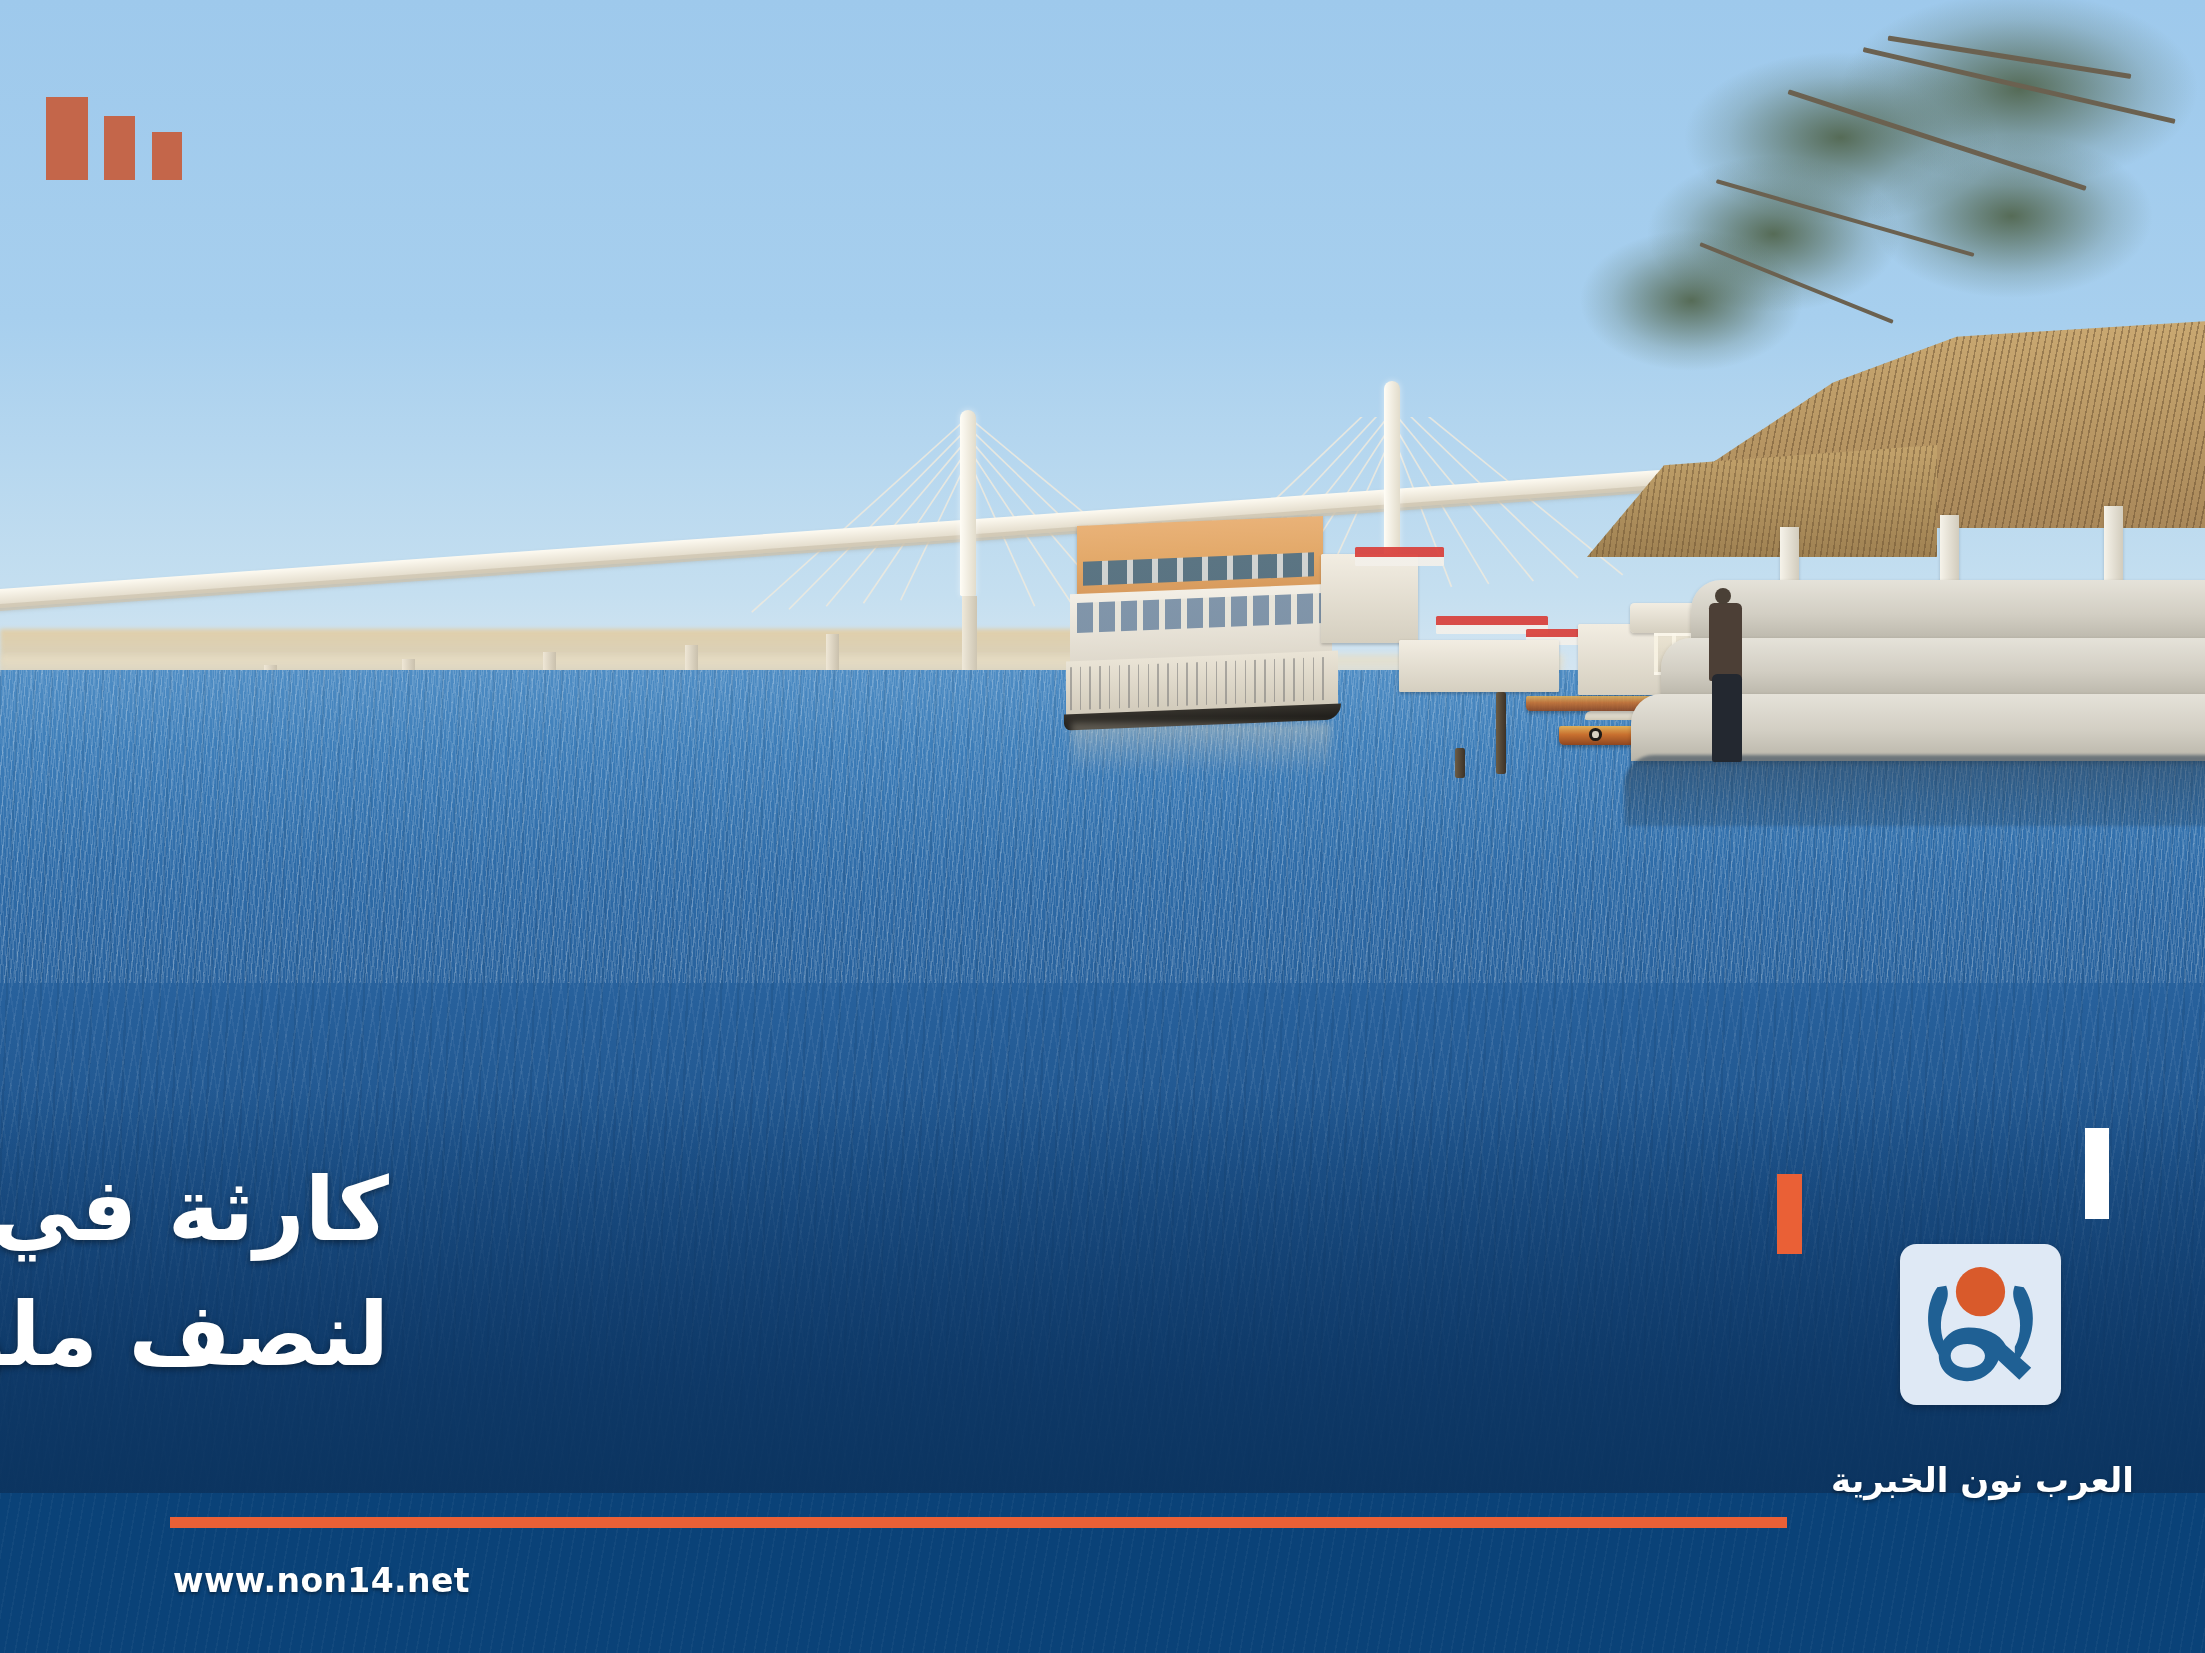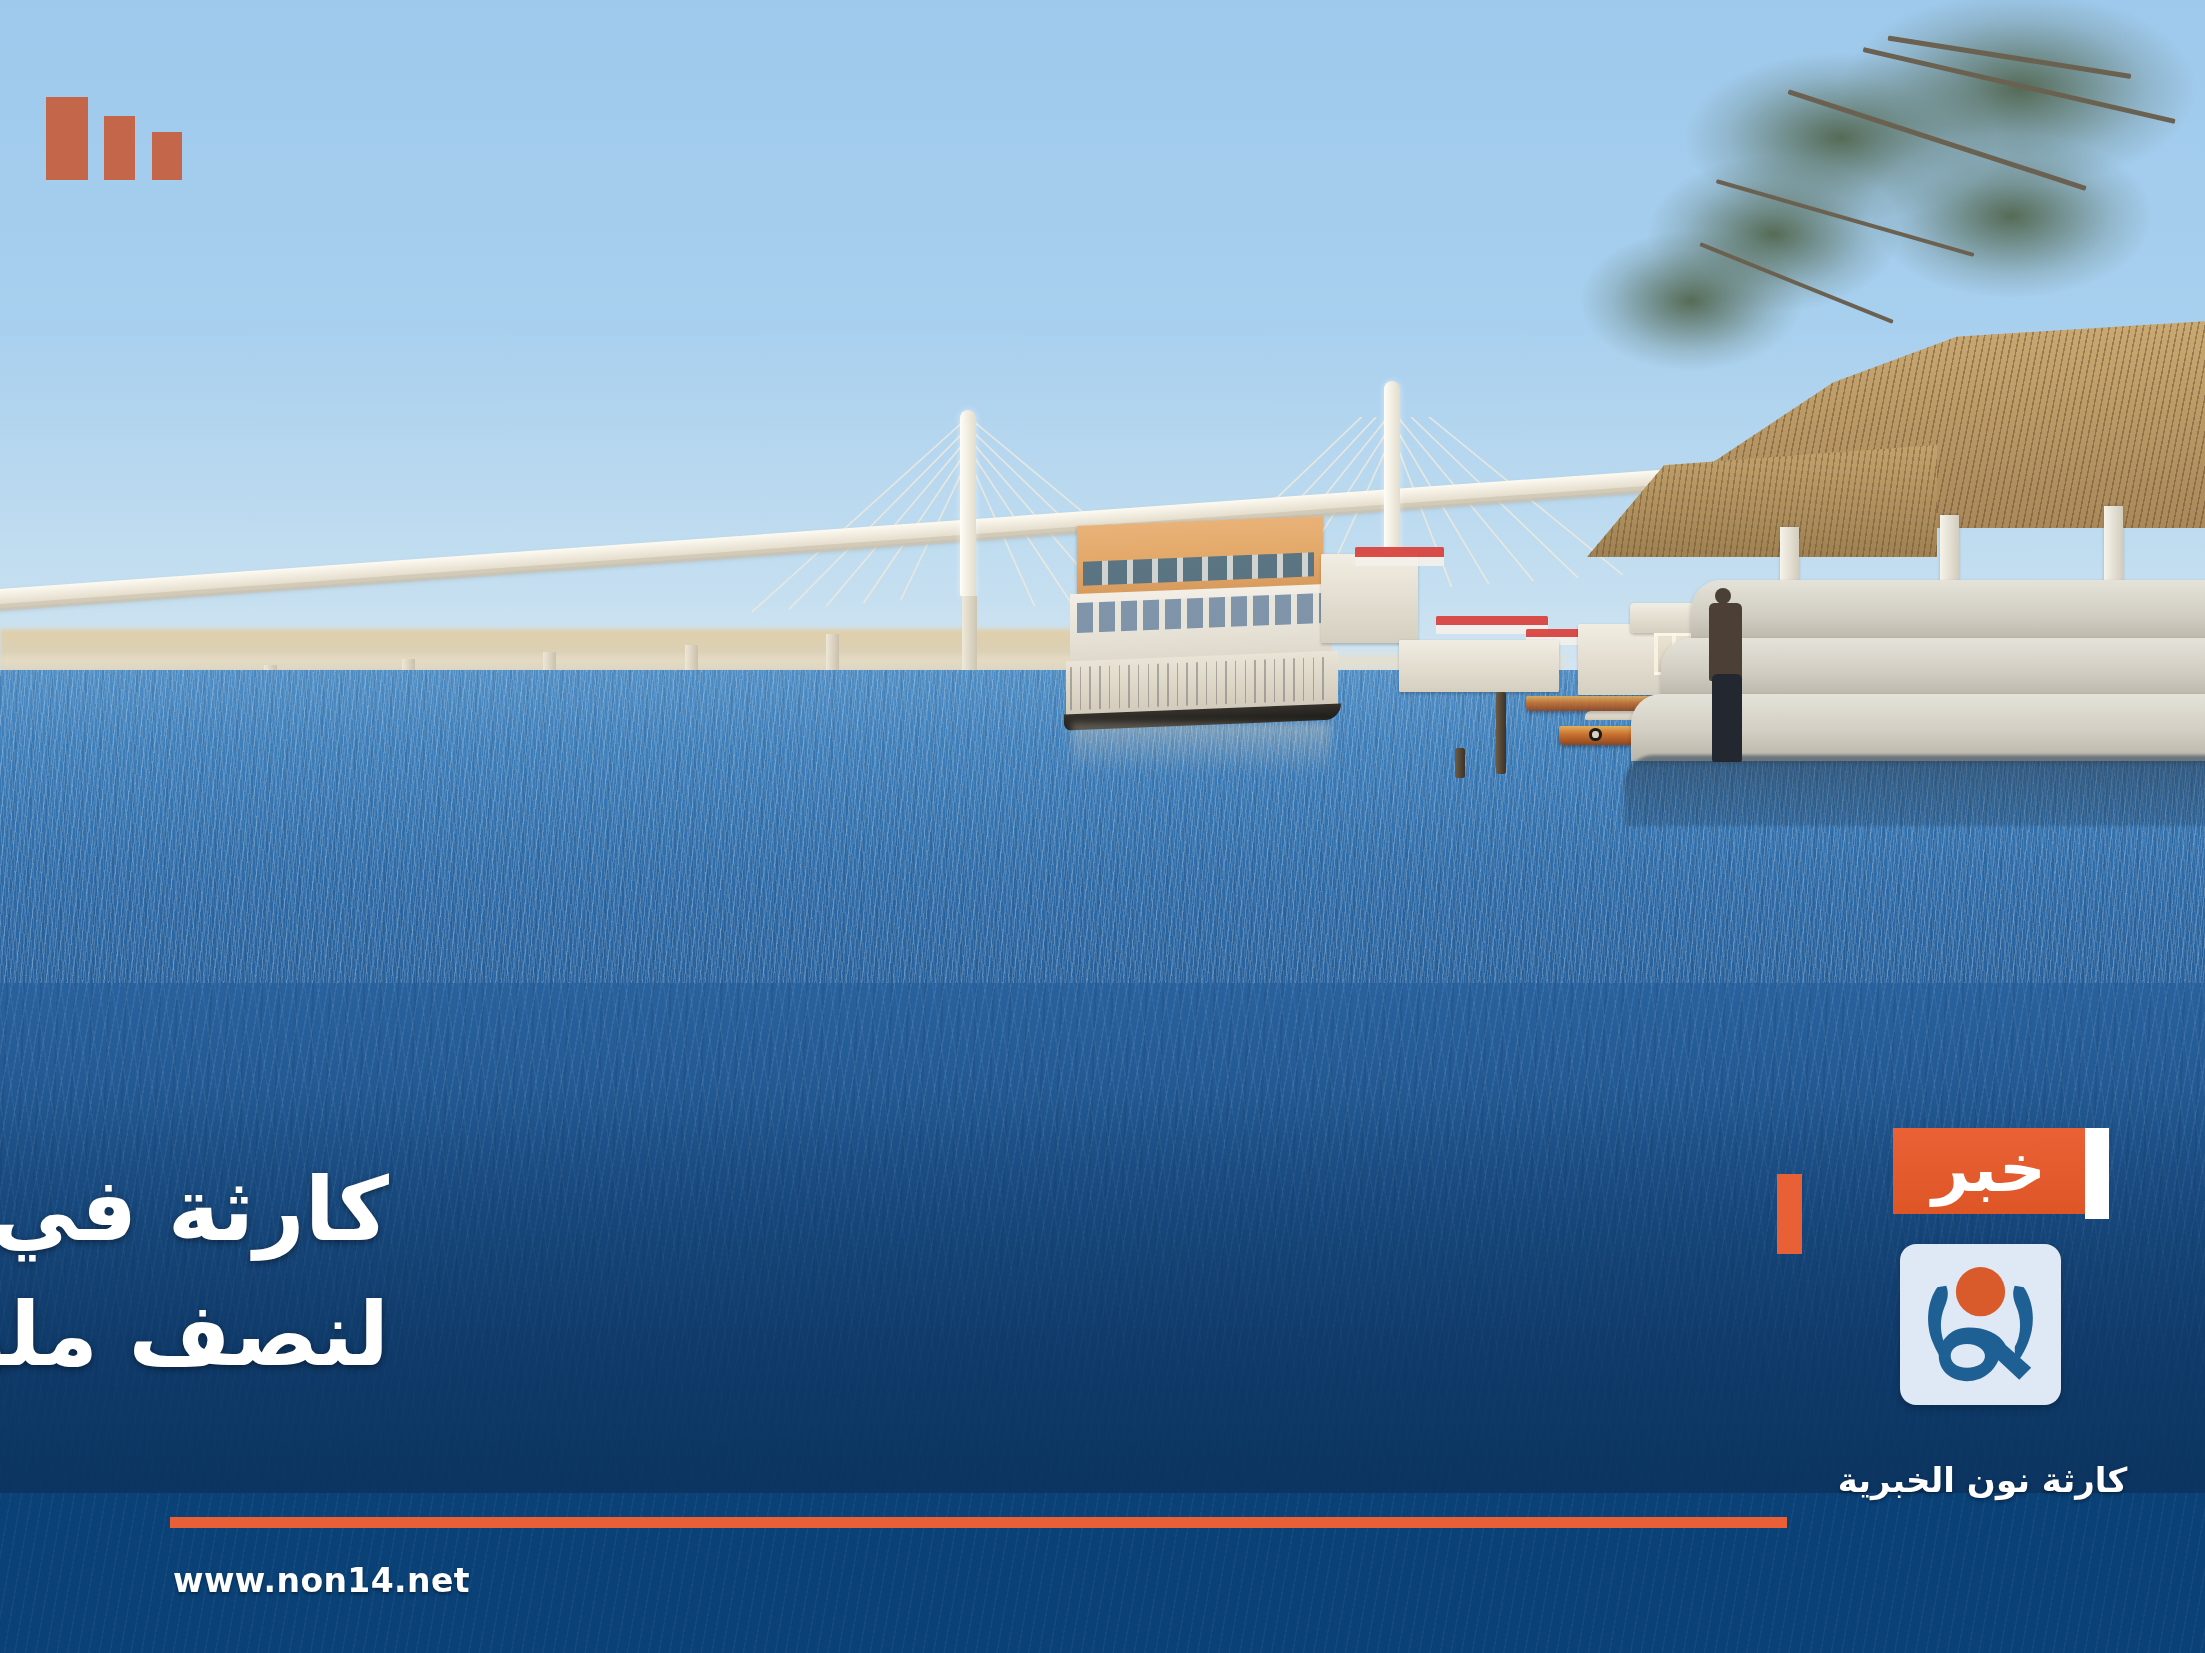--- a/index.html
+++ b/index.html
@@ -460,32 +460,29 @@
 
   <div class="headline">
     <span class="ln">كارثة في شط العرب: سيصل</span>
     <span class="ln">لنصف ملوحة مياه البحر</span>
   </div>
   <div class="headline-accent"></div>
 
   <div class="divider"></div>
   <div class="site-url">www.non14.net</div>
 
-  <div class="badge">
-    <span>خبر</span>
-  </div>
   <div class="badge-tab"></div>
 
   <div class="logo-wrap">
     <div class="logo-tile"></div>
     <svg class="logo-svg" viewBox="0 0 216 216">
       <circle cx="108" cy="64" r="33" fill="#d95a2b"></circle>
       <path d="M50 58 C36 78, 34 108, 44 132 C52 152, 62 162, 62 162 L62 138 C54 124, 52 102, 60 84 C64 74, 66 66, 62 56 Z" fill="#1f6094"></path>
       <path d="M166 58 C180 78, 182 108, 172 132 C164 152, 154 162, 154 162 L154 138 C162 124, 164 102, 156 84 C152 74, 150 66, 154 56 Z" fill="#1f6094"></path>
       <path d="M92 112 C66 112, 52 132, 52 150 C52 170, 68 184, 90 184 C112 184, 126 170, 132 156 L160 182 L176 166 L142 136 C134 120, 114 112, 92 112 Z
                M90 134 C104 134, 114 142, 114 150 C114 160, 104 166, 90 166 C76 166, 68 159, 68 150 C68 141, 76 134, 90 134 Z" fill="#1f6094"></path>
     </svg>
   </div>
 
-  <div class="brand-name">كارثة نون الخبرية</div>
+  <div class="brand-name">العرب نون الخبرية</div>
 
 </div>
 
 
 </body></html>

